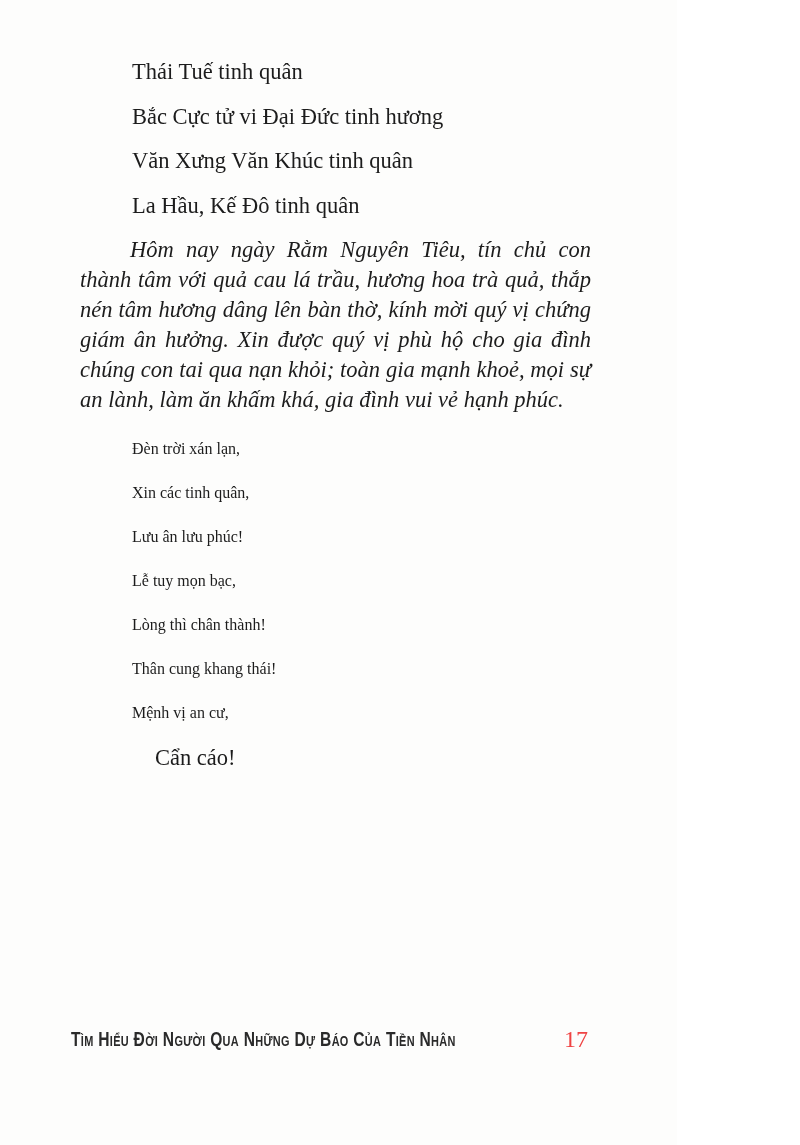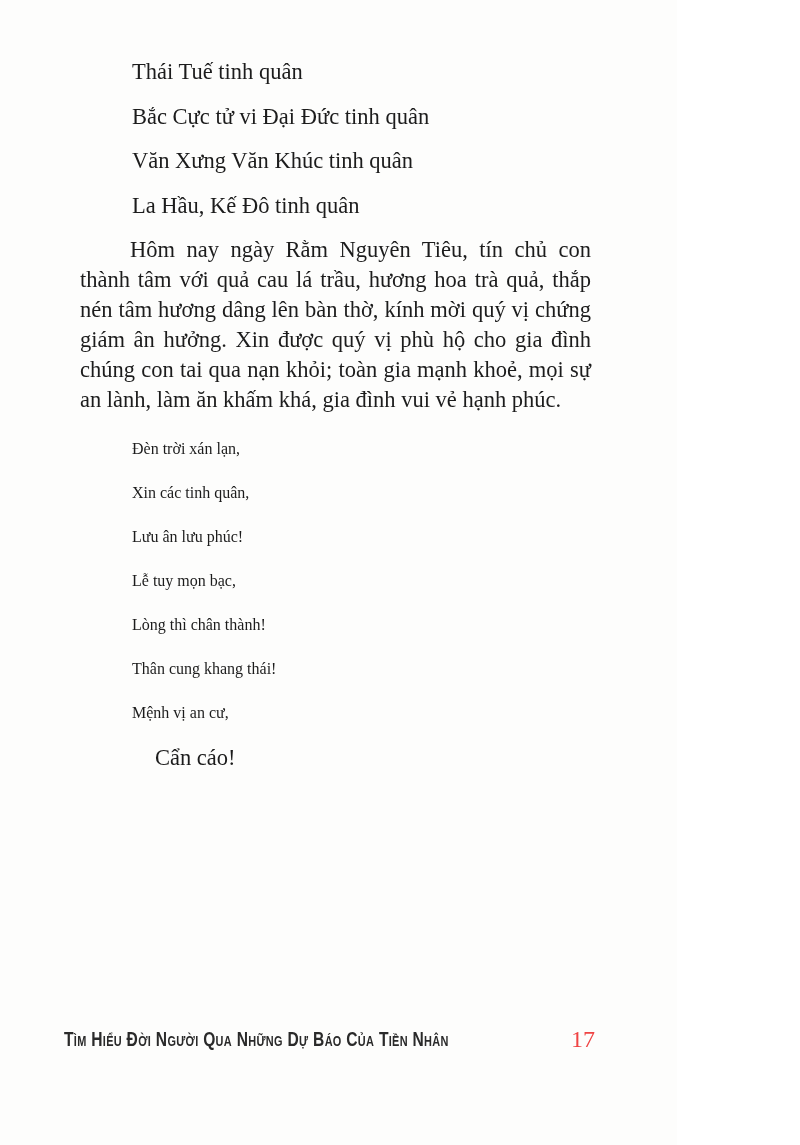--- a/index.html
+++ b/index.html
@@ -30,40 +30,41 @@
     font-size: 22.5px;
     line-height: 44.5px;
     white-space: nowrap;
   }
   .paragraph {
     margin: 7px 0 0 0;
     font-size: 22.5px;
     line-height: 30px;
     text-align: justify;
     text-indent: 50px;
+    font-style: italic;
   }
   .verse { margin-top: 12px; }
   .verse p {
     margin: 0 0 0 52px;
     font-size: 16px;
     line-height: 44px;
     white-space: nowrap;
   }
   .closing {
     margin: 0 0 0 75px;
     font-size: 22.5px;
     line-height: 46px;
   }
   .footer {
     position: absolute;
     left: 64px;
     right: 82px;
     top: 1026px;
     display: flex;
-    justify-content: space-between;
+    justify-content: center;
     align-items: center;
   }
   .running-title {
     font-family: "Liberation Sans", sans-serif;
     font-variant-caps: small-caps;
     font-weight: 700;
     font-size: 20px;
     letter-spacing: 0.4px;
     color: #2a2a2a;
     transform: scaleX(0.78);
@@ -77,21 +78,21 @@
   }
 </style>
 </head>
 <body>
 
 <div class="page">
   <main class="content">
 
     <div class="invocations">
       <p>Thái Tuế tinh quân</p>
-      <p>Bắc Cực tử vi Đại Đức tinh quân</p>
+      <p>Bắc Cực tử vi Đại Đức tinh hương</p>
       <p>Văn Xưng Văn Khúc tinh quân</p>
       <p>La Hầu, Kế Đô tinh quân</p>
     </div>
 
     <p class="paragraph">Hôm nay ngày Rằm Nguyên Tiêu, tín chủ con thành tâm với quả cau lá trầu, hương hoa trà quả, thắp nén tâm hương dâng lên bàn thờ, kính mời quý vị chứng giám ân hưởng. Xin được quý vị phù hộ cho gia đình chúng con tai qua nạn khỏi; toàn gia mạnh khoẻ, mọi sự an lành, làm ăn khấm khá, gia đình vui vẻ hạnh phúc.</p>
 
     <div class="verse">
       <p>Đèn trời xán lạn,</p>
       <p>Xin các tinh quân,</p>
       <p>Lưu ân lưu phúc!</p>

